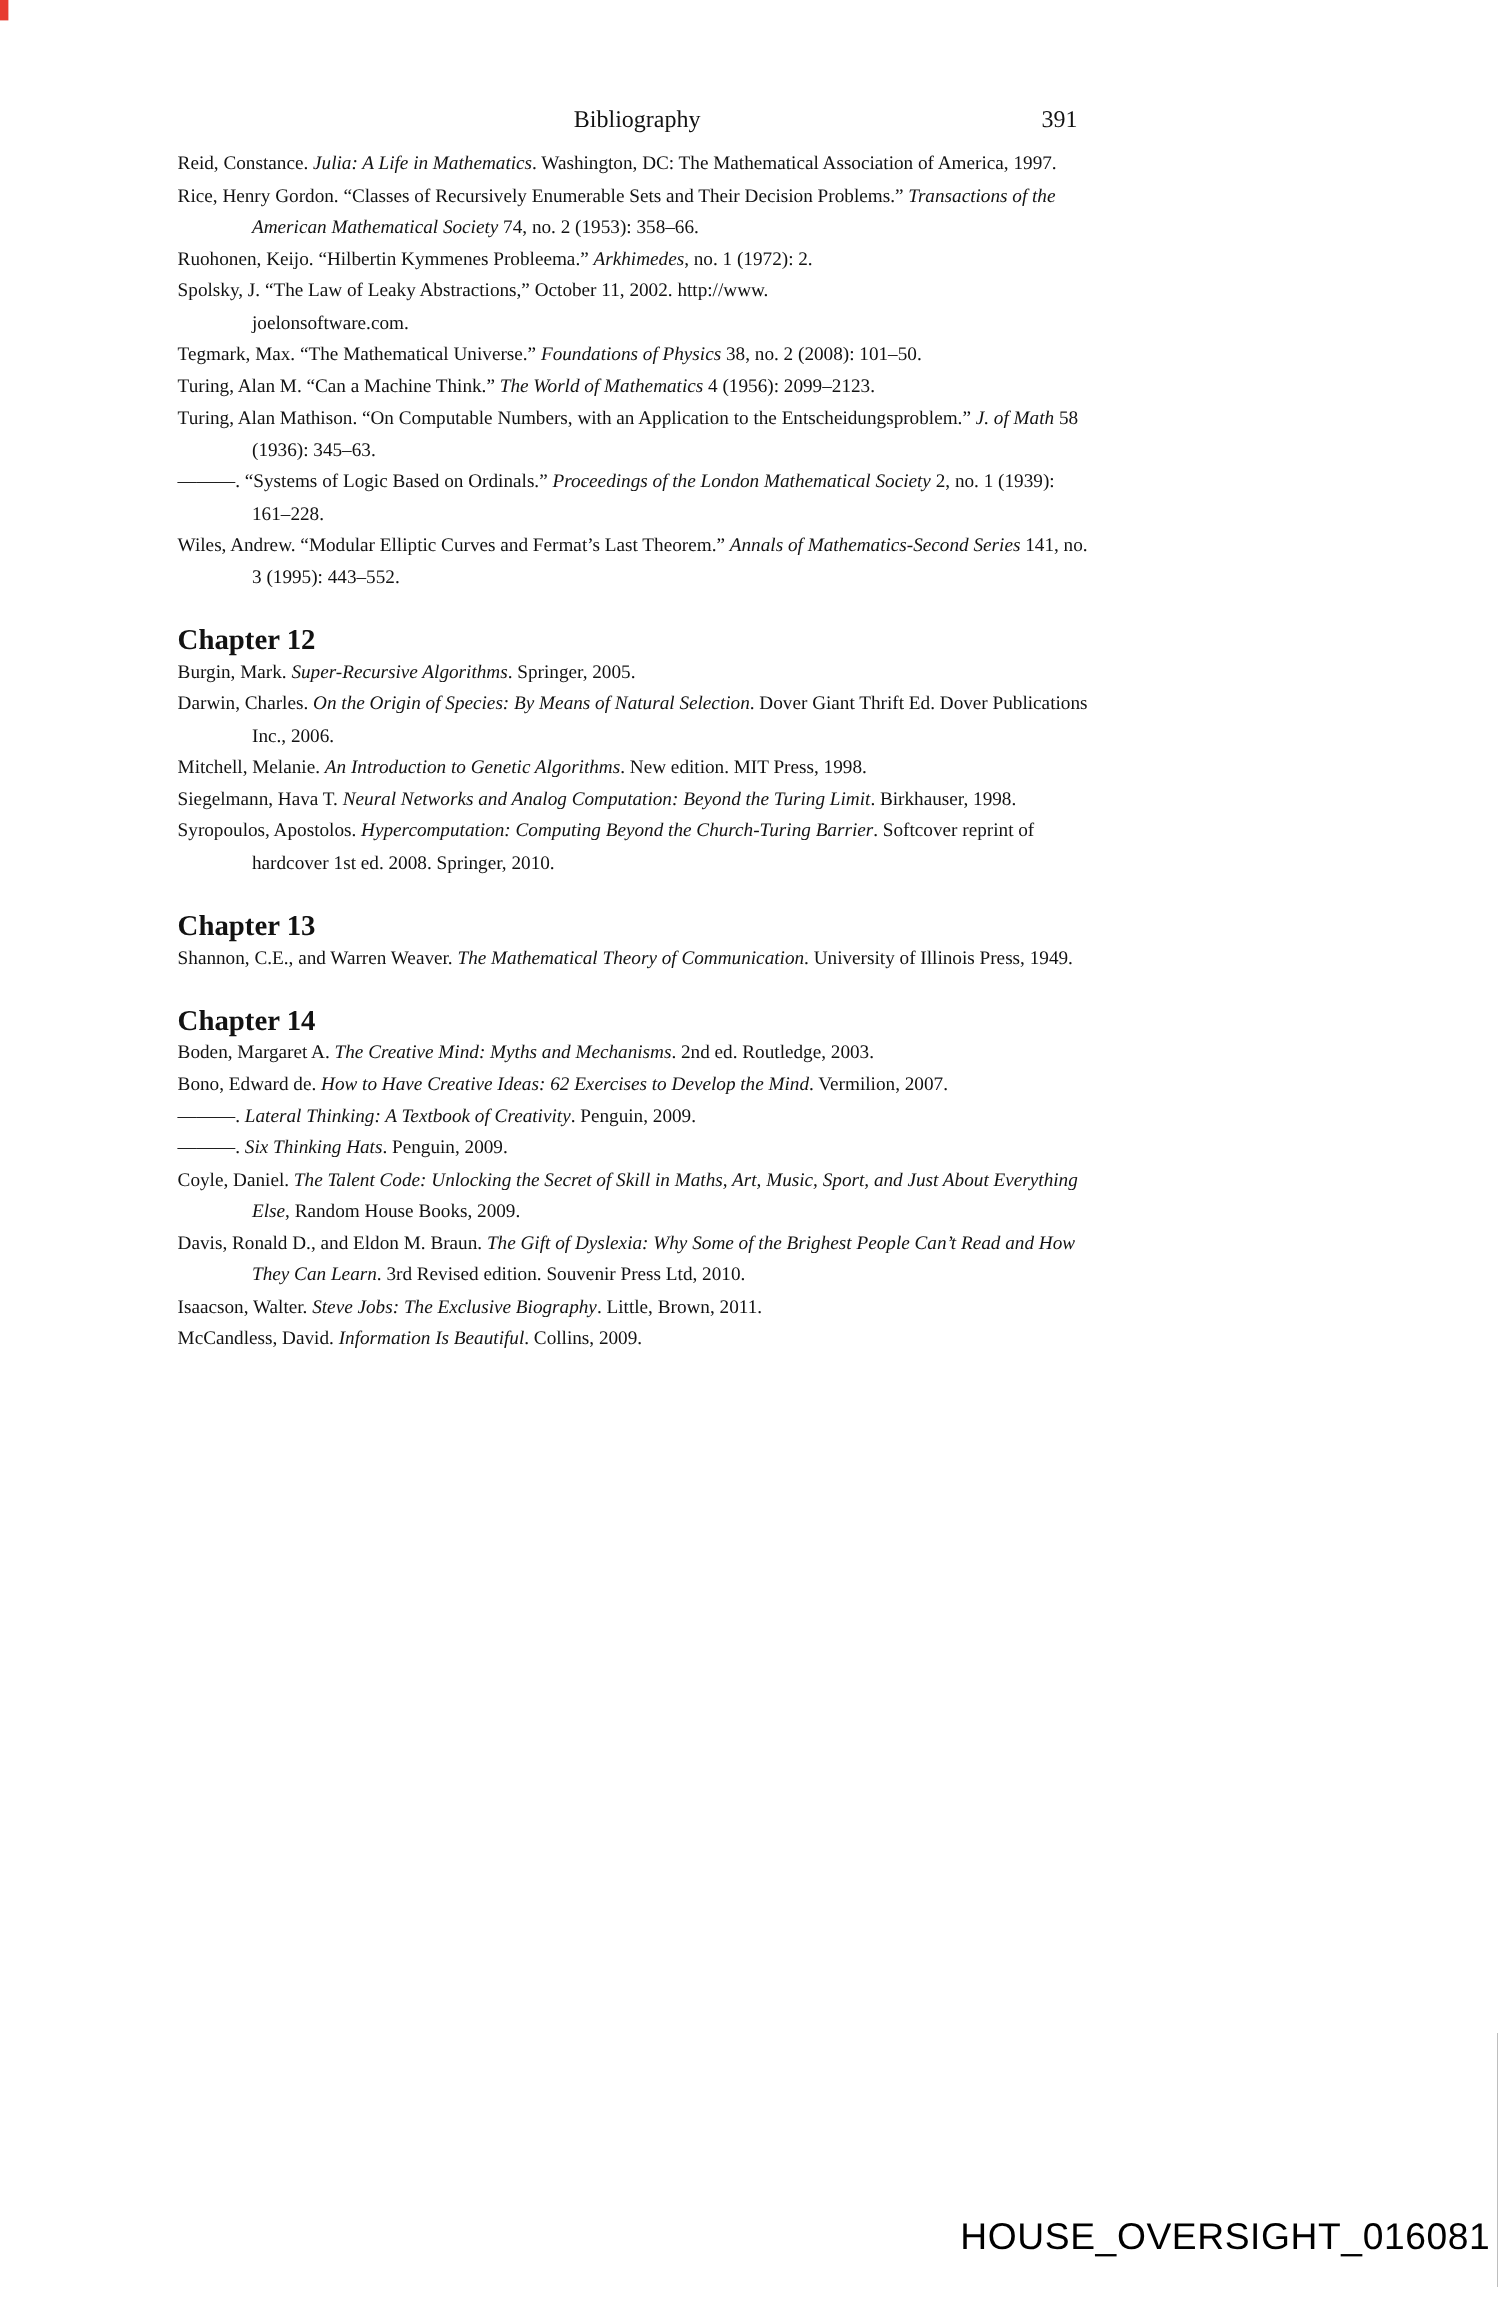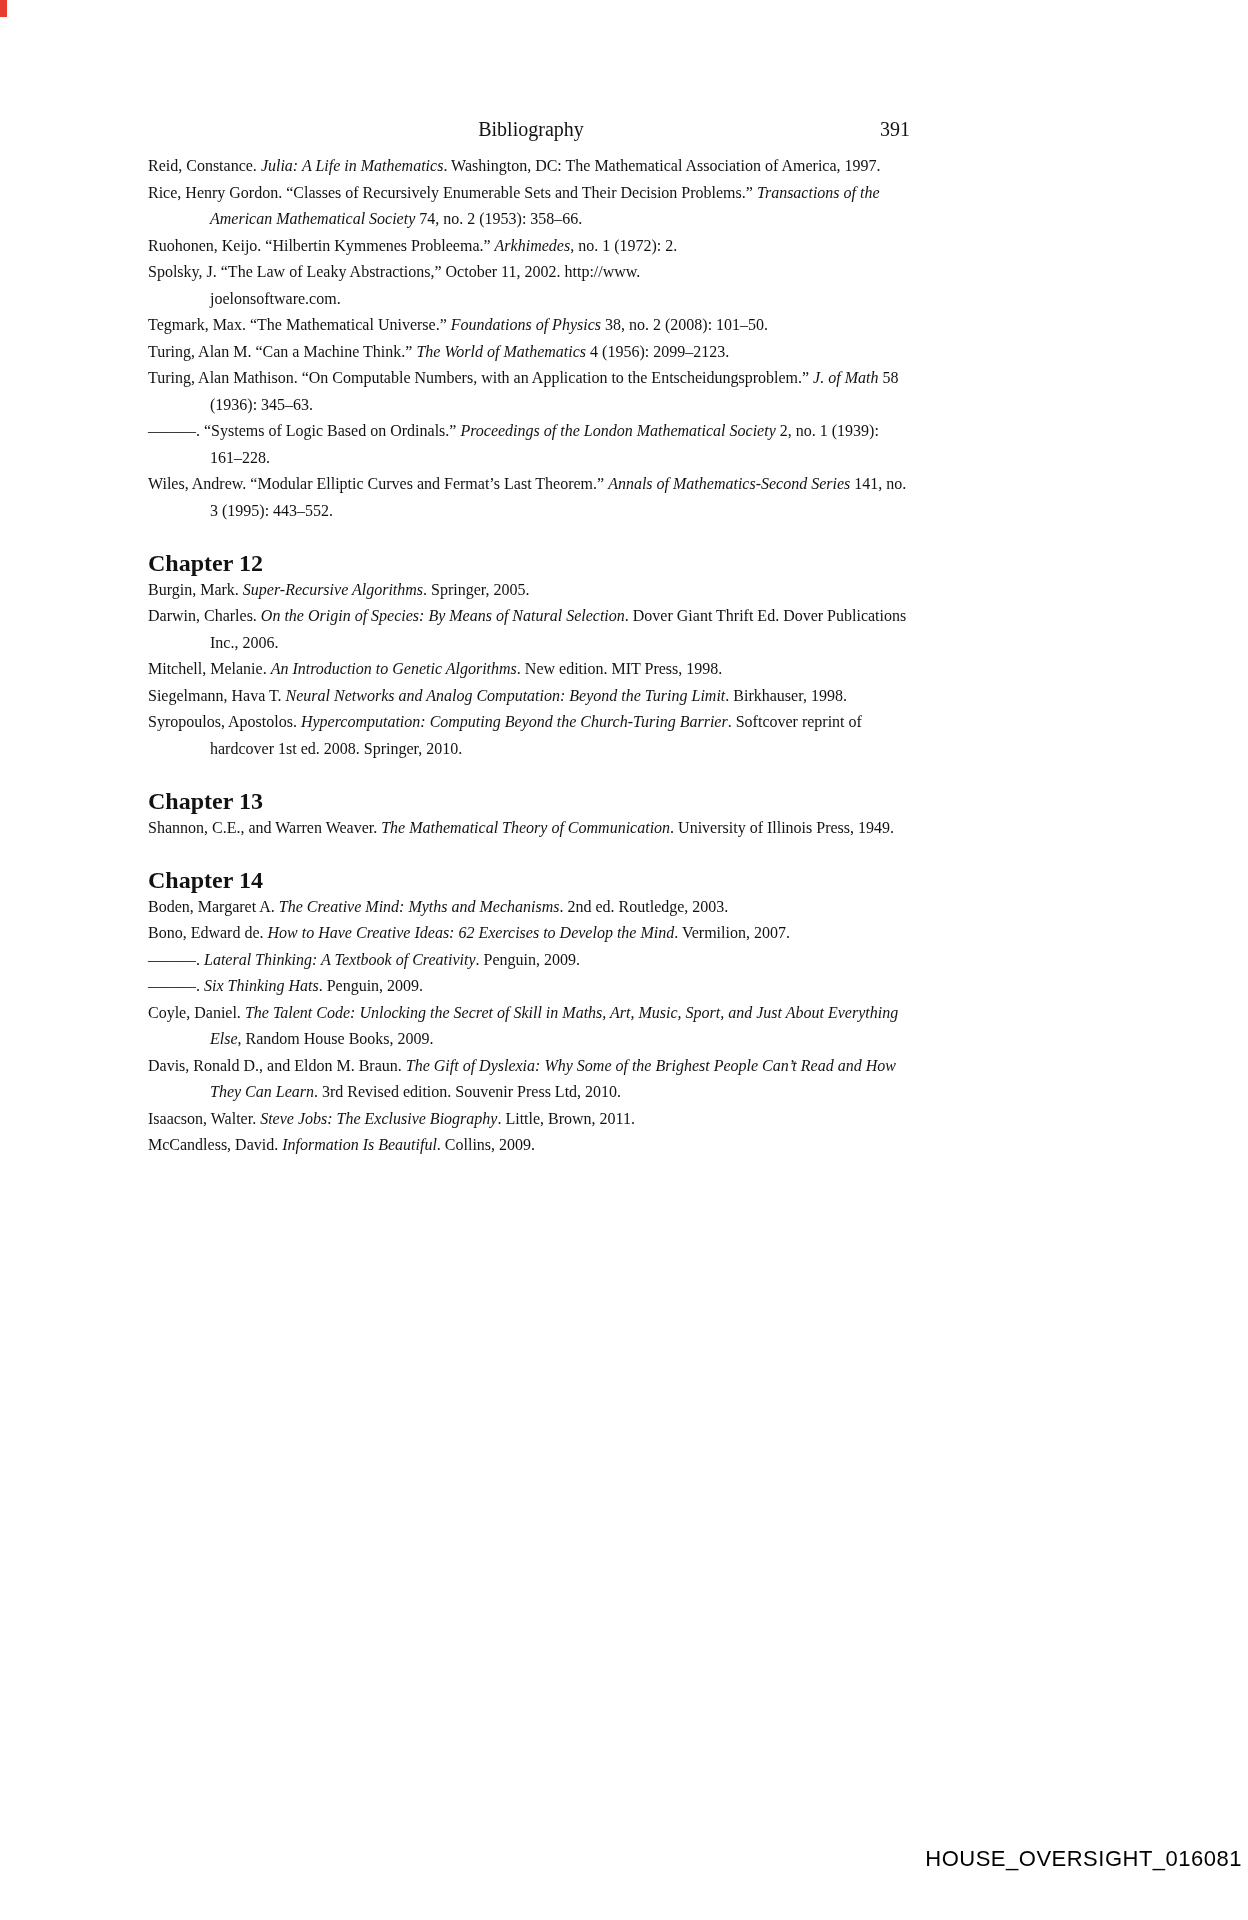--- a/index.html
+++ b/index.html
@@ -17,32 +17,31 @@
     position: absolute;
     left: 0; top: 0;
     width: 7px; height: 17px;
     background: #e73c30;
   }
   .content {
     position: absolute;
     left: 148px;
     top: 88px;
     width: 766px;
-    margin-top: 29px;
   }
   .header-row {
     position: relative;
     font-size: 20px;
     line-height: 24px;
     margin-bottom: 12px;
   }
   .header-title { text-align: center; }
   .page-number {
     position: absolute;
-    right: 4px;
+    right: 16px;
     top: 0;
     font-family: Liberation Serif, serif;
   }
   .bib { margin: 0; }
   .section { margin: 0; }
   .section.with-heading { margin-top: 26px; }
   .section-heading {
     font-weight: 700;
     font-size: 24px;
     line-height: 26.5px;
@@ -52,21 +51,21 @@
     line-height: 26.5px;
     padding-left: 62px;
     text-indent: -62px;
     margin: 0;
   }
   .footer-id {
     position: absolute;
     right: 6px;
     top: 1846px;
     font-family: "Liberation Sans", sans-serif;
-    font-size: 22px;
+    font-size: 31px;
     letter-spacing: 0.5px;
     color: #000000;
   }
 </style>
 </head>
 <body>
 
 <div class="page">
   <div class="scan-artifact"></div>
 

